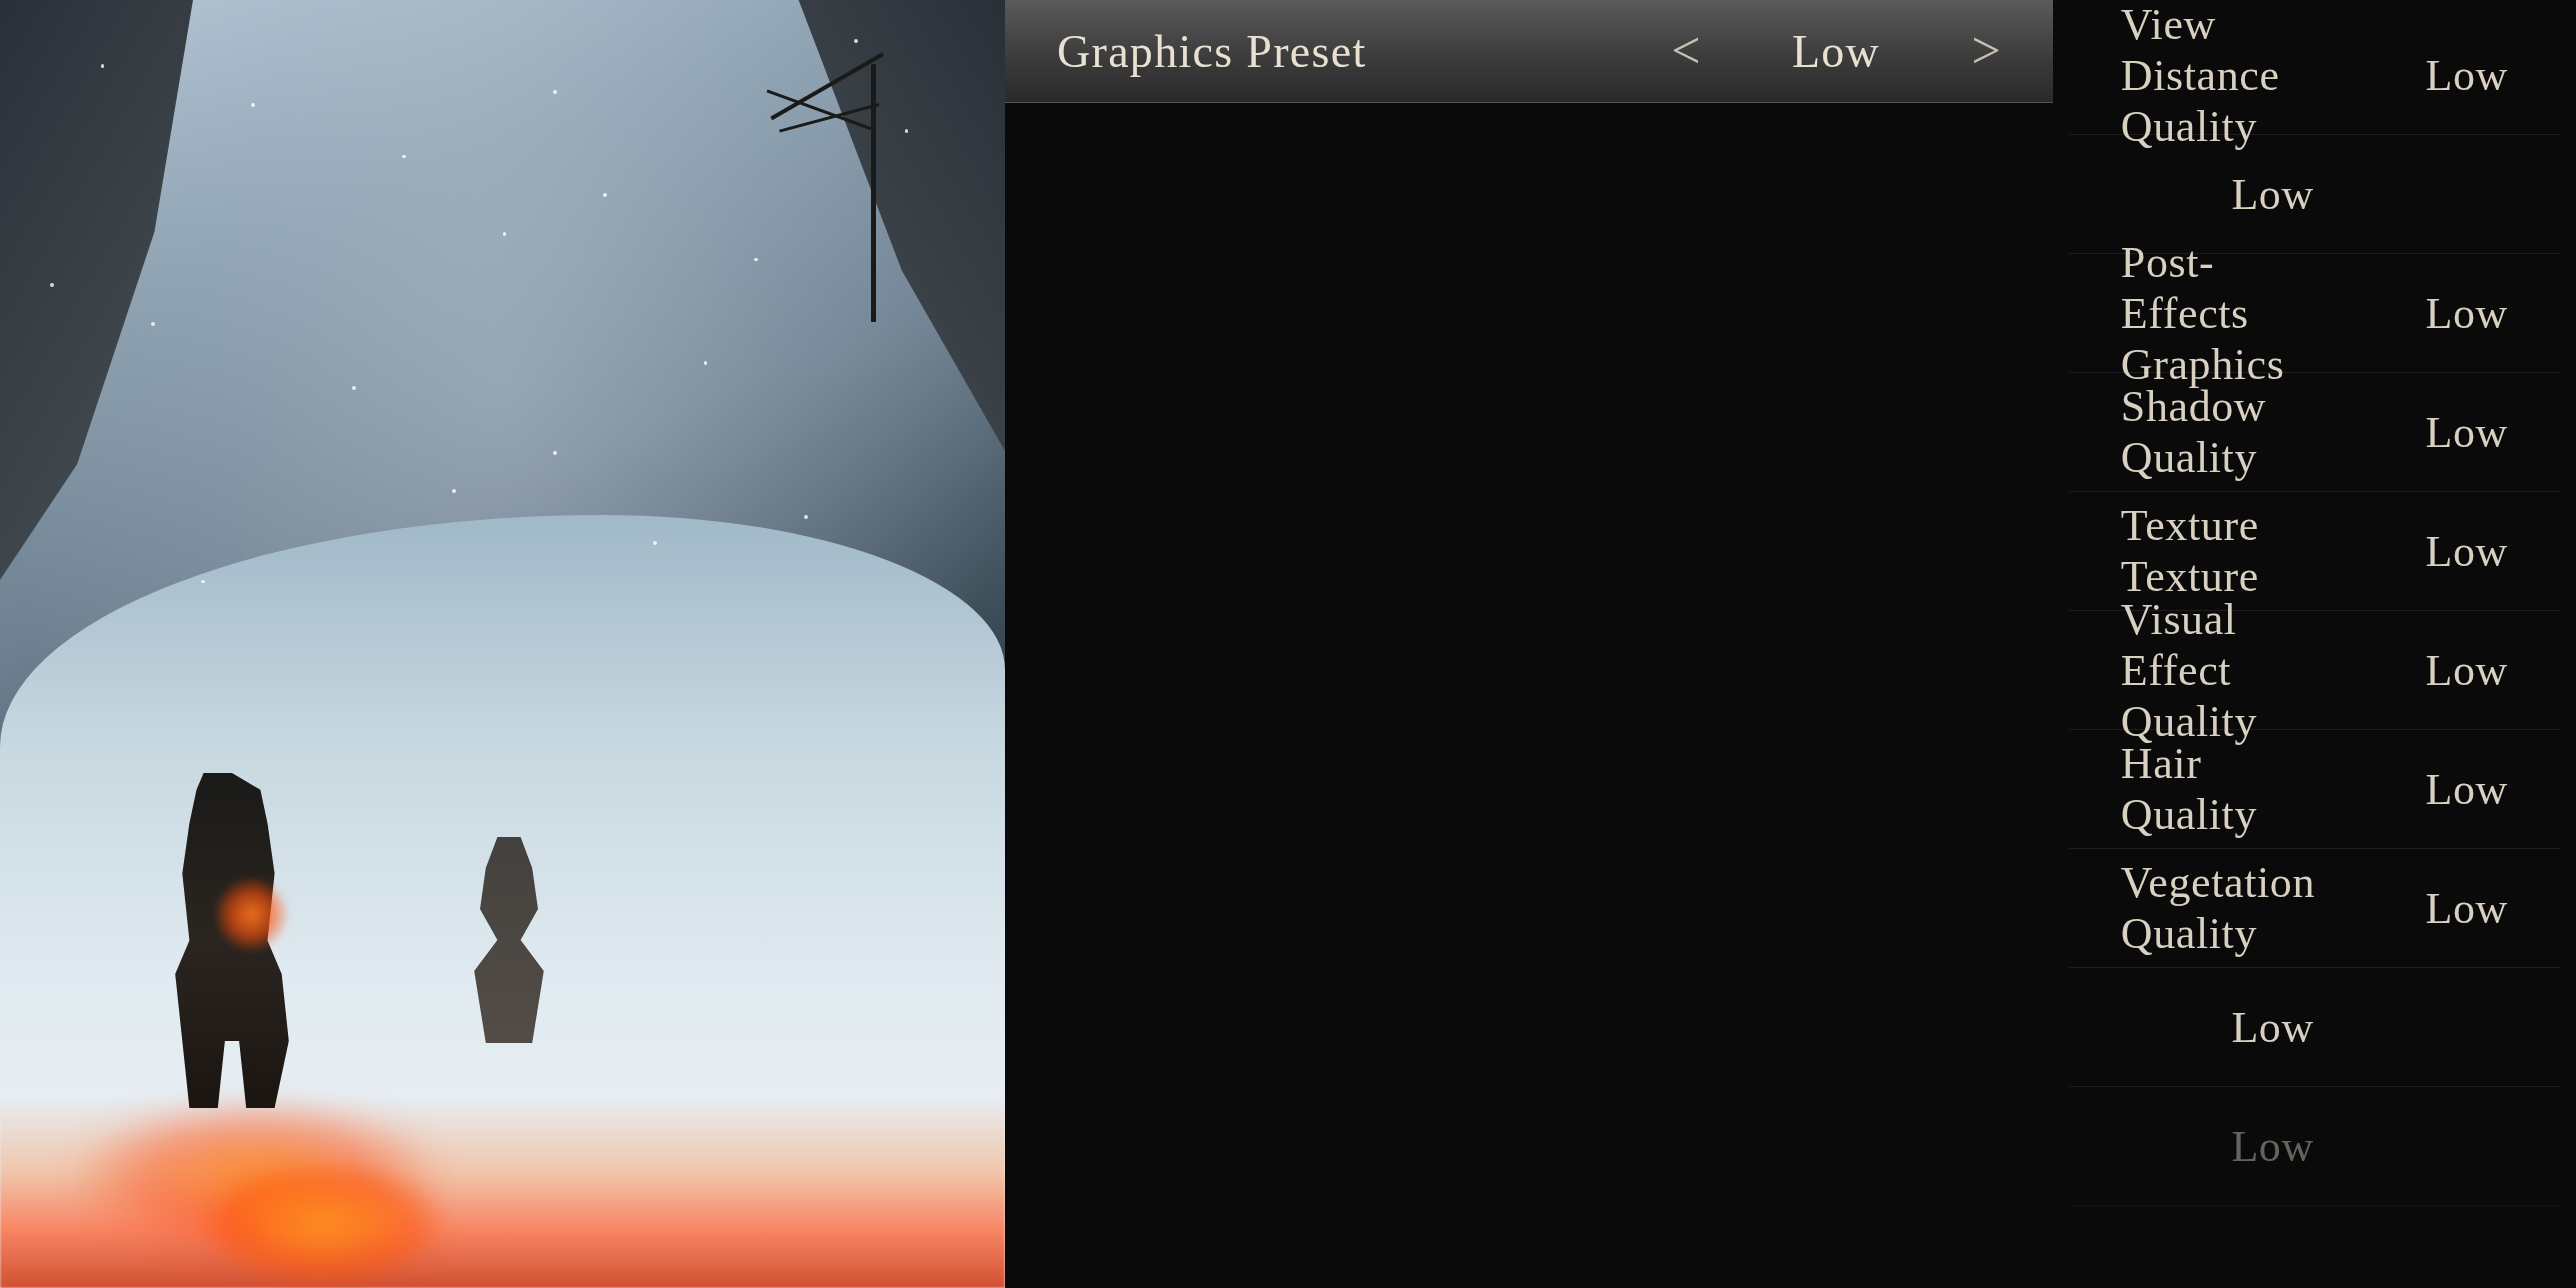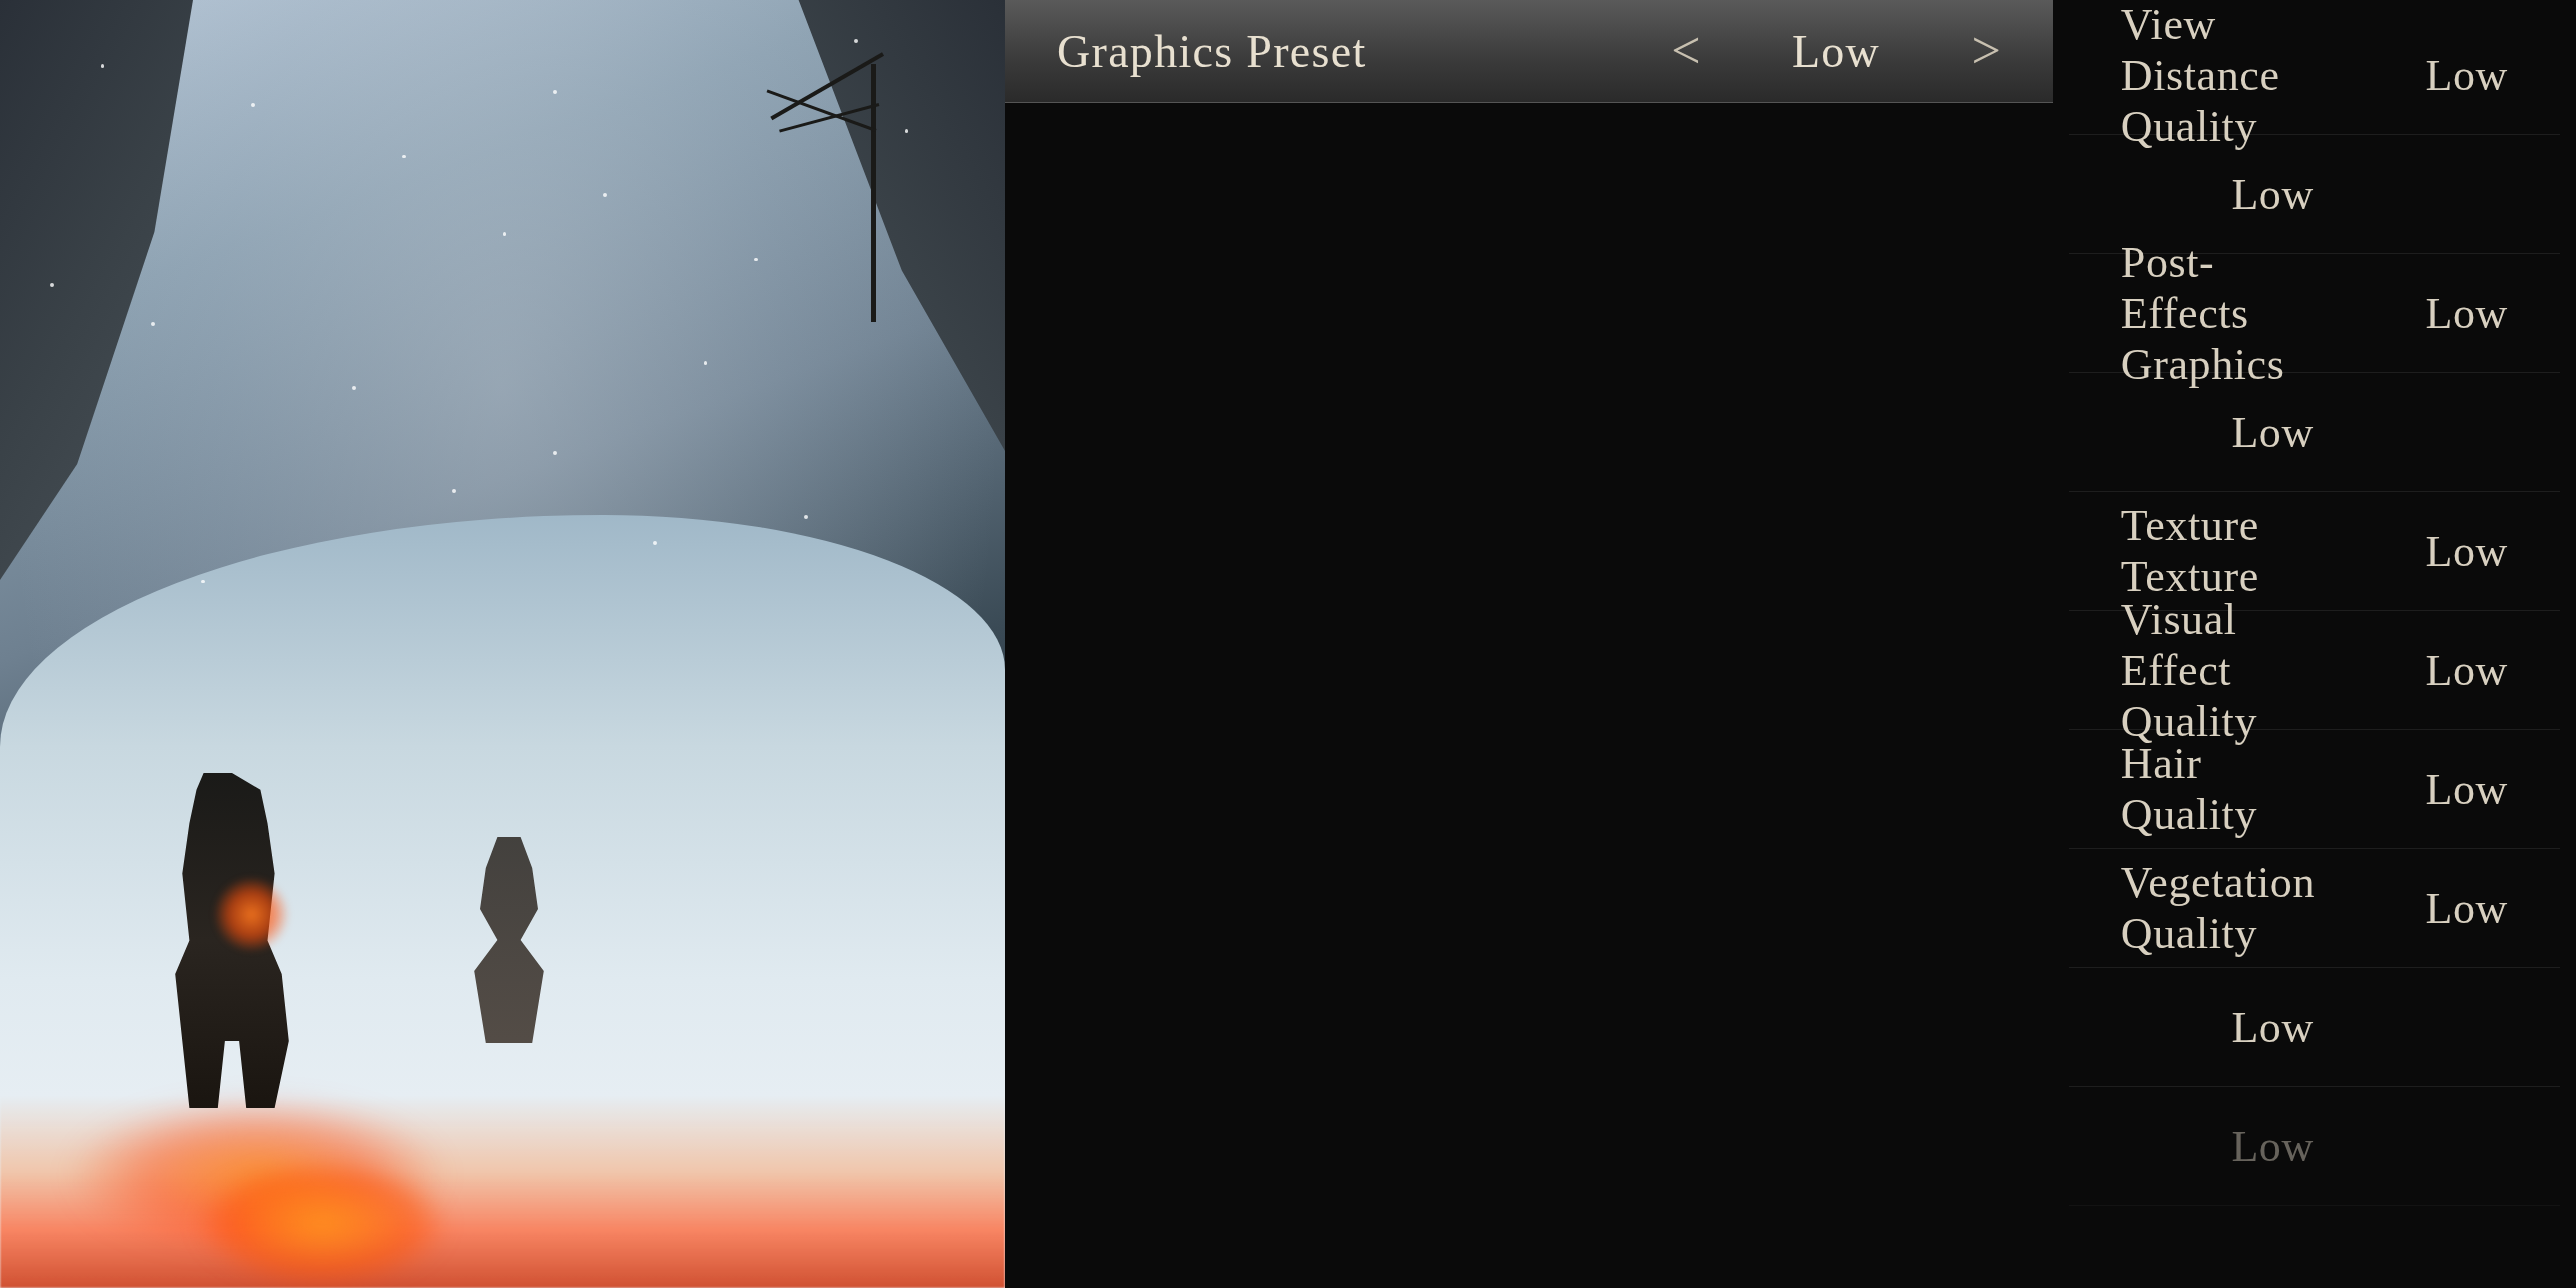--- a/index.html
+++ b/index.html
@@ -338,20 +338,21 @@
         <span class="setting-value">Low</span>
       </div>
       <div class="setting-row">
         <span class="setting-value">Low</span>
       </div>
       <div class="setting-row">
         <span class="setting-label">Post-Effects Graphics</span>
         <span class="setting-value">Low</span>
       </div>
       <div class="setting-row">
+        <span class="setting-label">Shadow Quality</span>
         <span class="setting-value">Low</span>
       </div>
       <div class="setting-row">
         <span class="setting-label">Texture Texture</span>
         <span class="setting-value">Low</span>
       </div>
       <div class="setting-row">
         <span class="setting-label">Visual Effect Quality</span>
         <span class="setting-value">Low</span>
       </div>

